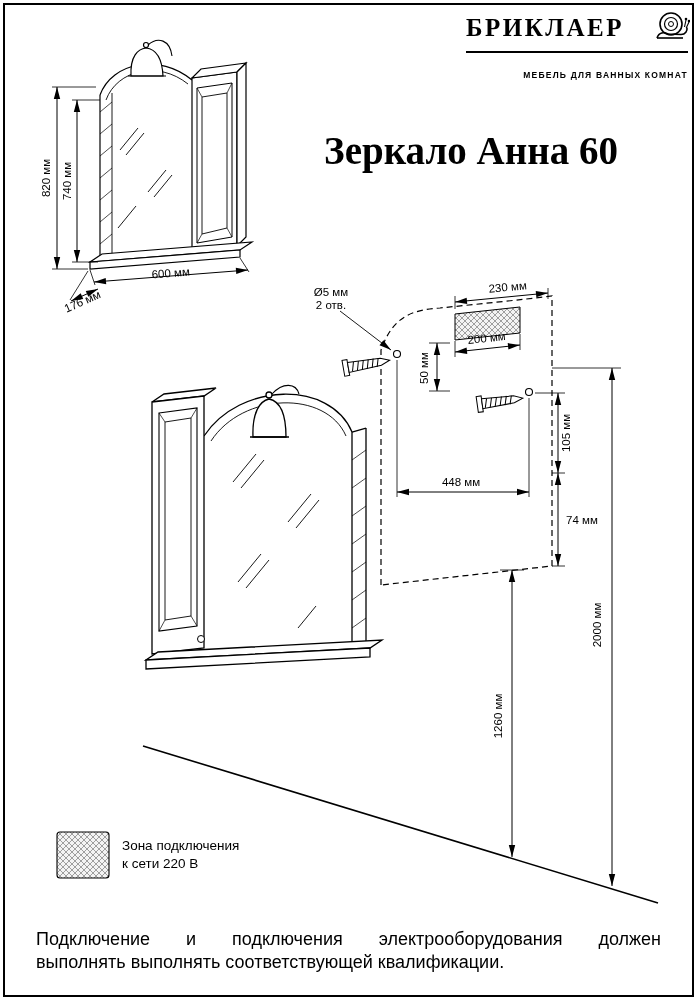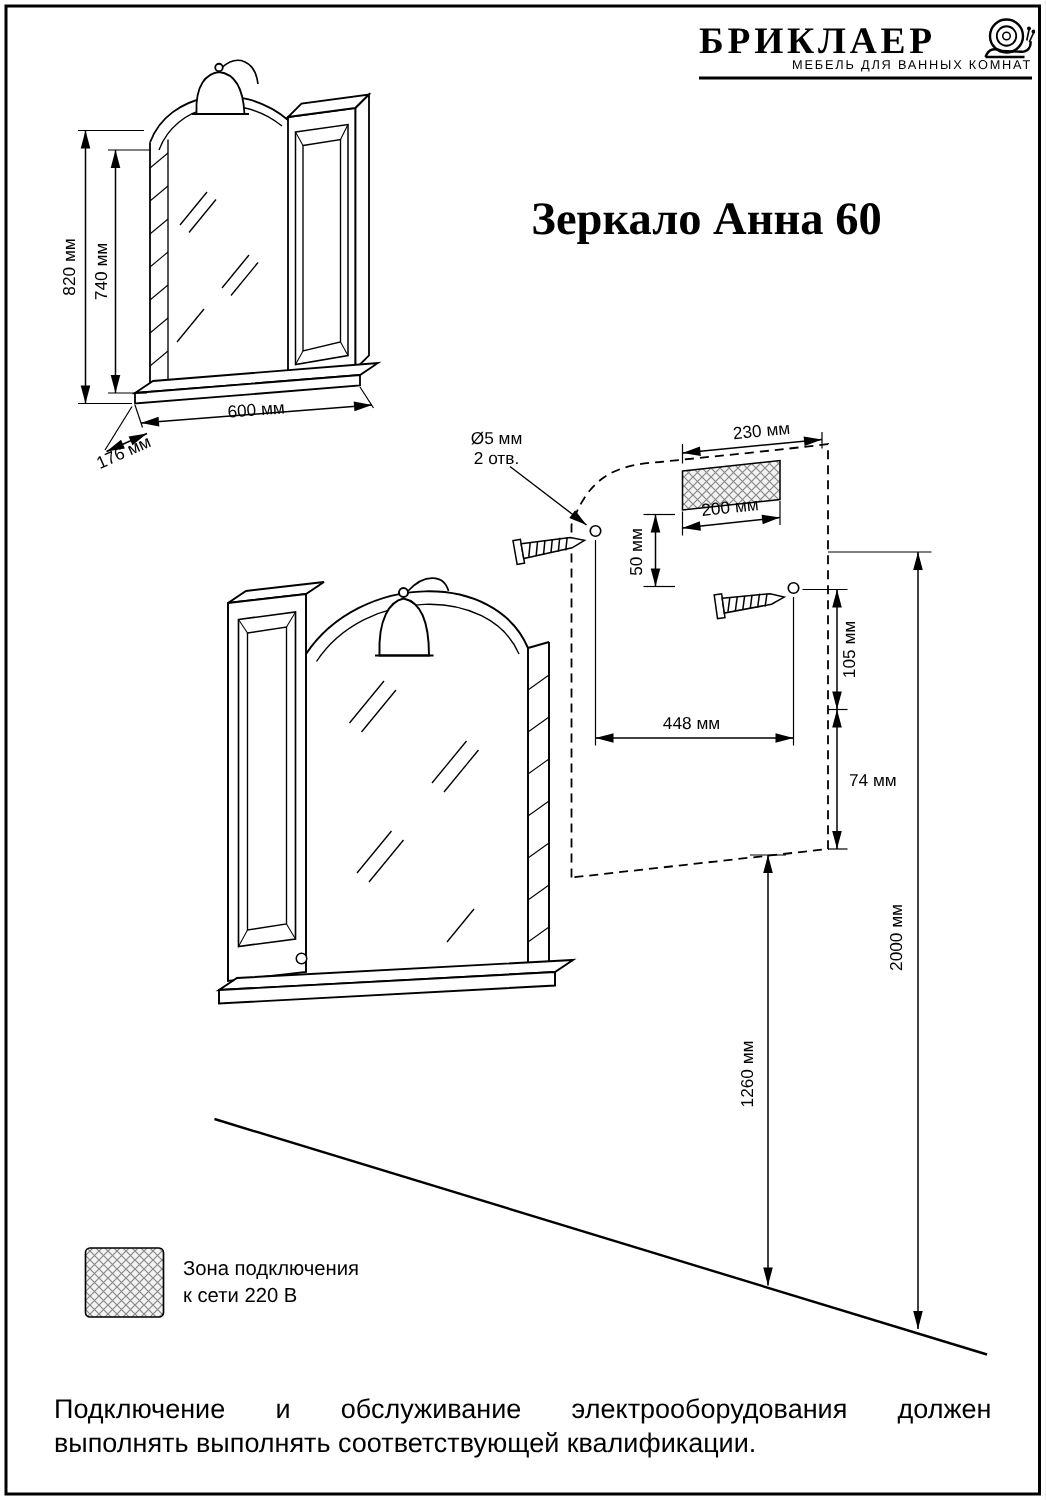--- a/index.html
+++ b/index.html
@@ -5,25 +5,25 @@
   html,body { margin:0; padding:0; background:#e8e8e8; }
   .page { position:relative; width:697px; height:1000px; margin:0 auto; background:#fff;
           font-family:"Liberation Sans", sans-serif; color:#000; overflow:hidden; }
   .frame { position:absolute; inset:3px; border:2.5px solid #000; pointer-events:none; }
 
   .logo { position:absolute; left:466px; top:6px; width:222px; height:62px; }
   .brand { position:absolute; left:0; top:8px; font-family:"Liberation Serif", serif;
            font-weight:bold; font-size:25px; letter-spacing:2.5px; white-space:nowrap; }
   .snail { position:absolute; right:-2px; top:1px; }
   .logo-rule { position:absolute; left:0; right:0; top:45px; height:2px; background:#000; }
-  .tagline { position:absolute; right:0; top:32px; font-size:8.5px; font-weight:normal;
+  .tagline { position:absolute; right:0; top:64px; font-size:8.5px; font-weight:bold;
              letter-spacing:1.2px; white-space:nowrap; }
 
   .title { position:absolute; left:300px; top:128px; width:342px; text-align:center;
-           font-family:"Liberation Serif", serif; font-weight:bold; font-size:31px; white-space:nowrap; }
+           font-family:"Liberation Serif", serif; font-weight:bold; font-size:39px; white-space:nowrap; }
 
   .drawing { position:absolute; left:0; top:0; }
   svg text { font-family:"Liberation Sans", sans-serif; font-size:11.5px; fill:#000; stroke:none; }
   svg text.t14 { font-size:13.5px; }
 
   .warn-title { position:absolute; left:36px; width:625px; top:902px; text-align:center; font-size:19px; }
   .warn-text  { position:absolute; left:36px; width:625px; top:928px; font-size:18px; line-height:23px; }
   .just { text-align:justify; text-align-last:justify; }
 </style>
 </head>
@@ -259,16 +259,16 @@
     <g>
       <rect x="57" y="832" width="52" height="46" rx="3" fill="#f3f3f3" stroke="none"></rect>
       <rect x="57" y="832" width="52" height="46" rx="3" fill="url(#xh)" stroke="none"></rect>
       <rect x="57" y="832" width="52" height="46" rx="3" fill="none" stroke="#000" stroke-width="1.1"></rect>
       <text class="t14" x="122" y="850">Зона подключения</text>
       <text class="t14" x="122" y="868">к сети 220 В</text>
     </g>
   </svg>
 
   <div class="warn-text">
-    <div class="just">Подключение и обслуживание электрооборудования должен</div>
+    <div class="just">Подключение и подключения электрооборудования должен</div>
     <div>выполнять выполнять соответствующей квалификации.</div>
   </div>
 </div>
 
 </body></html>

